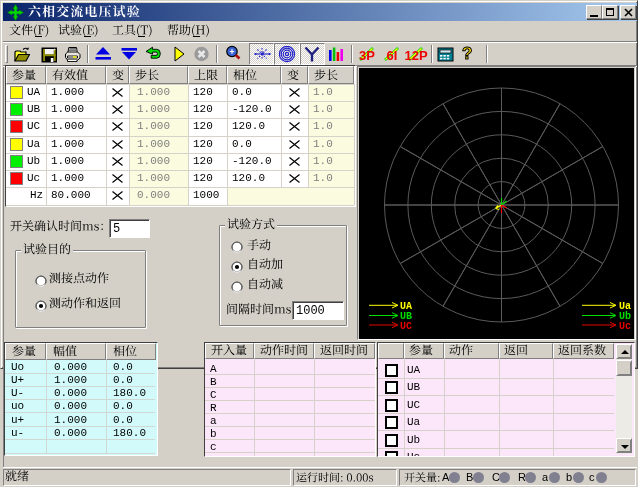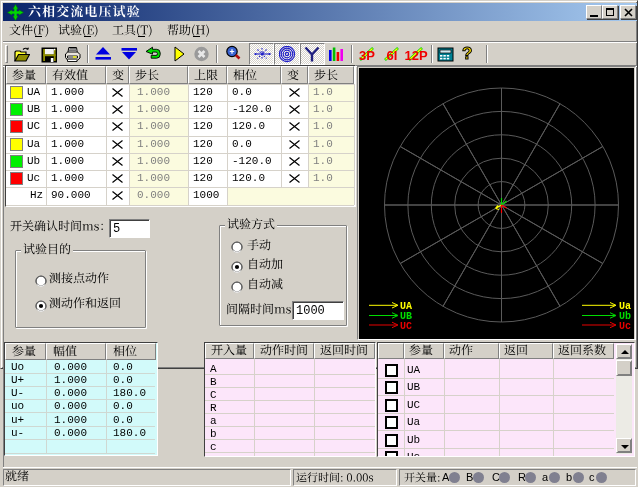--- a/index.html
+++ b/index.html
@@ -345,21 +345,21 @@
       <path d="M1.5 0.5 L11.5 8.5 M11.5 0.5 L1.5 8.5" stroke="#000" stroke-width="1.2"></path>
     </svg>
 <div class="abs mono" style="font-size:11px;line-height:17px;left:136px;top:169px;color:#808080">1.000</div>
 <div class="abs mono" style="font-size:11px;line-height:17px;left:192px;top:169px">120</div>
 <div class="abs mono" style="font-size:11px;line-height:17px;left:231px;top:169px">120.0</div>
 <svg class="abs" style="left:287px;top:173px" width="13" height="9">
       <path d="M1.5 0.5 L11.5 8.5 M11.5 0.5 L1.5 8.5" stroke="#000" stroke-width="1.2"></path>
     </svg>
 <div class="abs mono" style="font-size:11px;line-height:17px;left:312px;top:169px;color:#808080">1.0</div>
 <div class="abs mono" style="font-size:11px;line-height:17px;left:29px;top:186px">Hz</div>
-<div class="abs mono" style="font-size:11px;line-height:17px;left:50px;top:186px">90.000</div>
+<div class="abs mono" style="font-size:11px;line-height:17px;left:50px;top:186px">80.000</div>
 <svg class="abs" style="left:110px;top:190px" width="13" height="9">
       <path d="M1.5 0.5 L11.5 8.5 M11.5 0.5 L1.5 8.5" stroke="#000" stroke-width="1.2"></path>
     </svg>
 <div class="abs mono" style="font-size:11px;line-height:17px;left:136px;top:186px;color:#808080">0.000</div>
 <div class="abs mono" style="font-size:11px;line-height:17px;left:192px;top:186px">1000</div>
 <svg style="position:absolute;left:9px;top:219px;overflow:visible;" width="101" height="14">
       <path transform="translate(0.00,10.32) scale(0.012000,-0.012000)" d="M832 811 785 753H78L87 723H305V434V415H39L47 386H304C297 207 248 58 40 -62L51 -76C308 30 364 202 372 386H622V-76H633C668 -76 690 -59 690 -53V386H945C959 386 968 391 971 402C939 434 886 477 886 477L840 415H690V723H891C905 723 915 728 917 739C884 770 832 811 832 811ZM373 436V723H622V415H373Z" fill="#000"></path>
       <path transform="translate(12.00,10.32) scale(0.012000,-0.012000)" d="M243 832 232 824C284 778 349 699 366 637C442 585 493 747 243 832ZM856 416 805 353H521C525 380 526 406 526 433V576H861C875 576 886 581 888 592C853 624 797 666 797 666L747 605H587C646 660 707 731 745 786C767 784 779 793 783 804L674 837C647 766 602 672 561 605H113L121 576H458V431C458 405 456 379 453 353H49L58 323H448C420 179 320 50 32 -59L39 -76C379 16 486 166 516 320C581 117 701 -12 901 -75C910 -40 934 -17 962 -10L964 0C764 40 612 156 537 323H923C937 323 947 328 950 339C914 371 856 416 856 416Z" fill="#000"></path>
       <path transform="translate(24.00,10.32) scale(0.012000,-0.012000)" d="M187 104V414H316V104ZM364 795 318 738H44L52 708H178C153 537 108 361 31 227L47 215C77 254 103 295 126 338V-41H136C166 -41 187 -25 187 -20V74H316V5H325C346 5 376 18 377 24V402C397 406 413 414 420 422L341 482L306 443H199L178 452C209 532 232 618 247 708H423C437 708 446 713 449 724C417 755 364 795 364 795ZM715 215V369H858V215ZM643 805 542 840C506 707 442 583 376 505L390 495C414 513 438 535 461 559V343C461 196 449 50 349 -68L363 -79C457 -5 496 90 512 185H655V-48H664C694 -48 715 -34 715 -28V185H858V16C858 5 854 2 840 2C811 2 761 6 761 7V-8C792 -13 813 -21 821 -31C830 -42 834 -56 834 -73C907 -68 922 -40 922 10V528C937 531 953 538 960 546L886 607L859 569H688C734 603 782 660 814 696C834 698 845 699 853 706L777 777L734 734H581L605 787C627 786 639 794 643 805ZM655 215H516C521 259 522 303 522 344V369H655ZM715 399V539H858V399ZM655 399H522V539H655ZM488 590C516 624 542 662 565 704H734C717 662 691 605 666 569H534Z" fill="#000"></path>
       <path transform="translate(36.00,10.32) scale(0.012000,-0.012000)" d="M137 834 125 827C170 783 225 709 242 652C312 606 357 751 137 834ZM243 530C262 534 275 541 279 548L213 604L180 568H37L46 539H178V103C178 85 174 78 142 62L187 -20C196 -16 207 -5 213 12C297 105 371 198 410 245L400 258C345 210 289 162 243 124ZM642 786C667 789 675 800 676 814L575 824C574 488 584 172 262 -60L275 -77C538 80 610 292 631 517C659 284 728 66 902 -74C912 -38 934 -23 967 -19L970 -8C735 151 663 391 639 663Z" fill="#000"></path>

